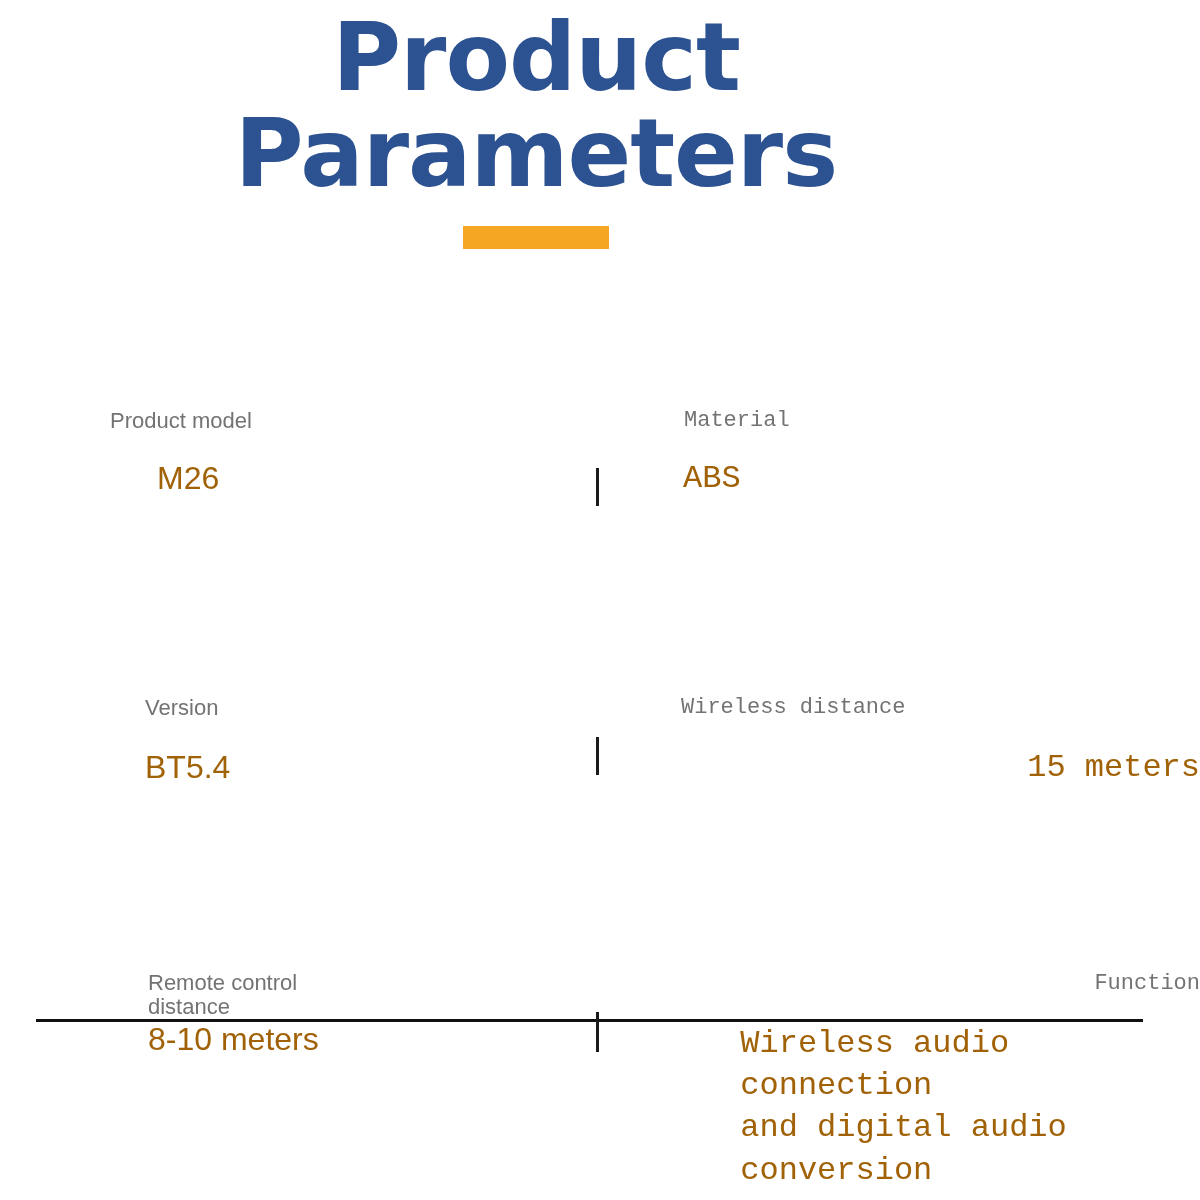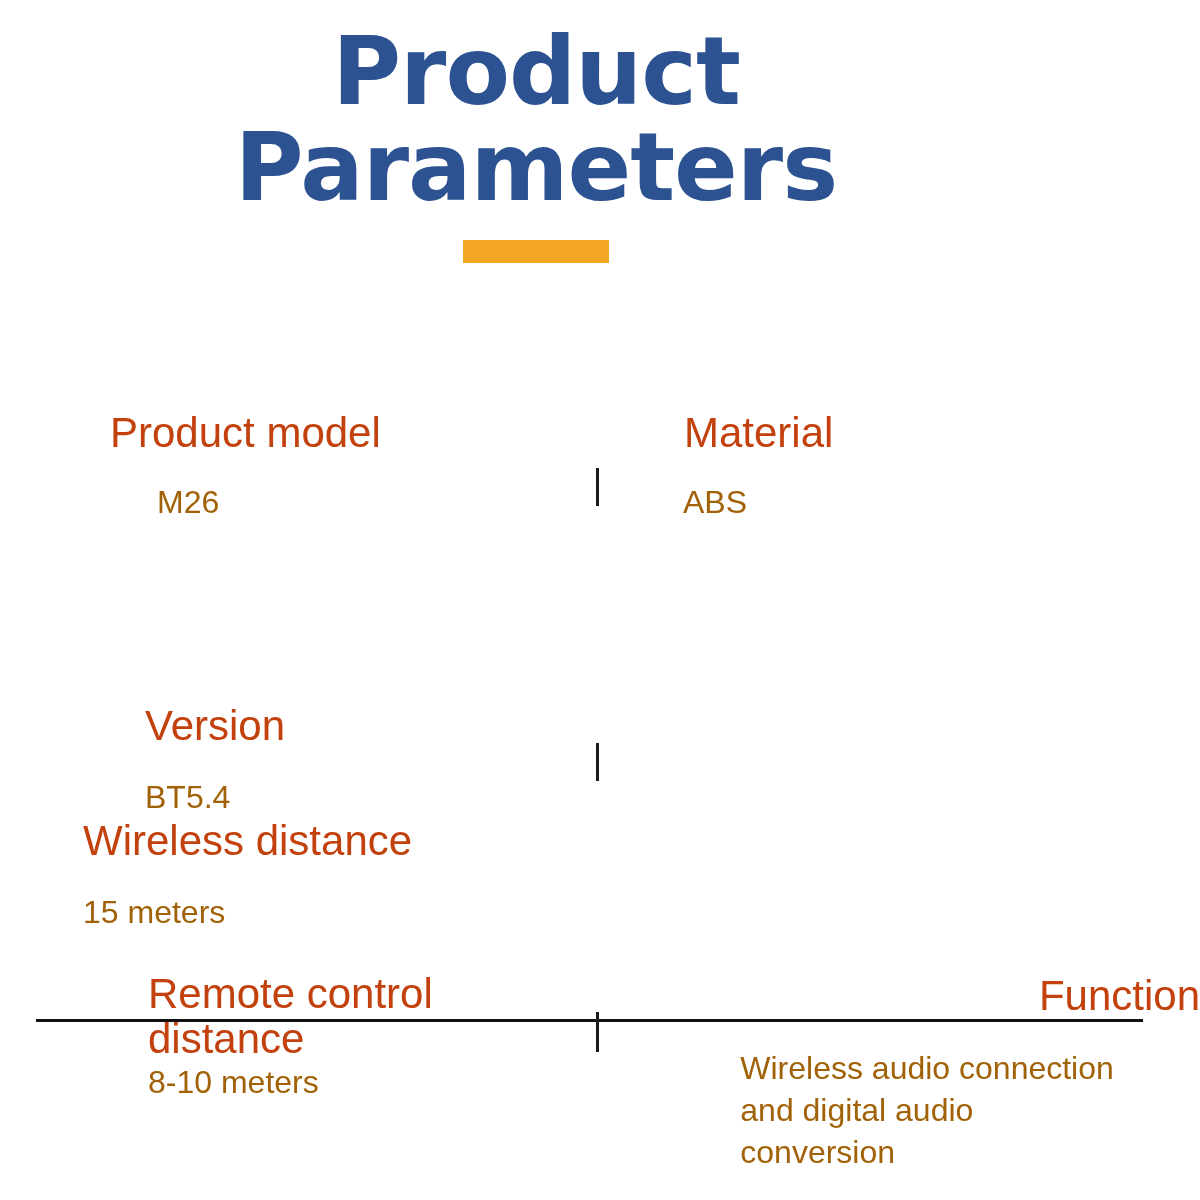--- a/index.html
+++ b/index.html
@@ -16,21 +16,21 @@
     overflow: hidden;
     position: relative;
   }
 
   
   .header {
     position: absolute;
     left: 0;
     top: 0;
     width: 1072px;
-    padding-top: 24px;
+    padding-top: 10px;
     text-align: center;
   }
   .title {
     font-family: "DejaVu Sans", sans-serif;
     font-weight: bold;
     font-size: 94px;
     line-height: 1.02;
     color: #2c5291;
     letter-spacing: -1px;
     margin: 0;
@@ -62,46 +62,47 @@
   }
   .cell-left {
     width: 598px;
     padding-left: 110px;
     box-sizing: border-box;
   }
   .cell-right {
     width: 602px;
     padding-left: 65px;
     box-sizing: border-box;
+    font-family: Liberation Mono, monospace;
   }
 
   .spec-label {
-    font-size: 42px;
+    font-size: 22px;
     line-height: 1.18;
-    color: #c2410c;
+    color: #737373;
     white-space: pre-line;
   }
   .spec-value {
     font-size: 32px;
     line-height: 1.18;
     color: #a16207;
     white-space: pre-line;
   }
 
   
   .row-1 .cell-left { padding-left: 110px; }
   .row-1 .cell-left .spec-value { margin-top: 26px; margin-left: 47px; }
   .row-1 .cell-right { padding-left: 85px; }
   .row-1 .cell-right .spec-label { margin-left: 1px; }
   .row-1 .cell-right .spec-value { margin-top: 26px; }
 
   .row-2 .cell-left { padding-left: 145px; }
   .row-2 .cell-left .spec-value { margin-top: 28px; }
   .row-2 .cell-right { padding-left: 83px; }
-  .row-2 .cell-right .spec-value { margin-top: 28px; }
+  .row-2 .cell-right .spec-value { margin-top: 28px; text-align: right; }
 
   .row-3 .cell-left { padding-left: 148px; }
   .row-3 .cell-left .spec-label { line-height: 1.08; }
   .row-3 .cell-left .spec-value { margin-top: 2px; }
   .row-3 .cell-right { padding-left: 83px; }
   .row-3 .cell-right .spec-label { margin-left: 5px; text-align: right; }
   .row-3 .cell-right .spec-value { margin-top: 26px; line-height: 1.32; margin-left: 40px; }
 
   
   .col-divider {
@@ -115,21 +116,21 @@
     position: absolute;
     left: 36px;
     width: 1107px;
     height: 3px;
     background: #111111;
   }
   .hrule-1 { top: 611px; }
 
   
   .row-1 { position: absolute; left: 0; top: 0;   width: 1200px; }
-  .row-2 { position: absolute; left: 0; top: 293px; width: 1200px; flex-direction: column; }
+  .row-2 { position: absolute; left: 0; top: 287px; width: 1200px; }
   .row-3 { position: absolute; left: 0; top: 563px; width: 1200px; gap: 36px; }
 
   .row-1 .col-divider { left: 596px; top: 60px; height: 38px; }
   .row-2 .col-divider { left: 596px; top: 42px; height: 38px; }
   .row-3 .col-divider { left: 596px; top: 41px; height: 40px; }
 </style>
 </head>
 <body>
 
 <div class="header">

